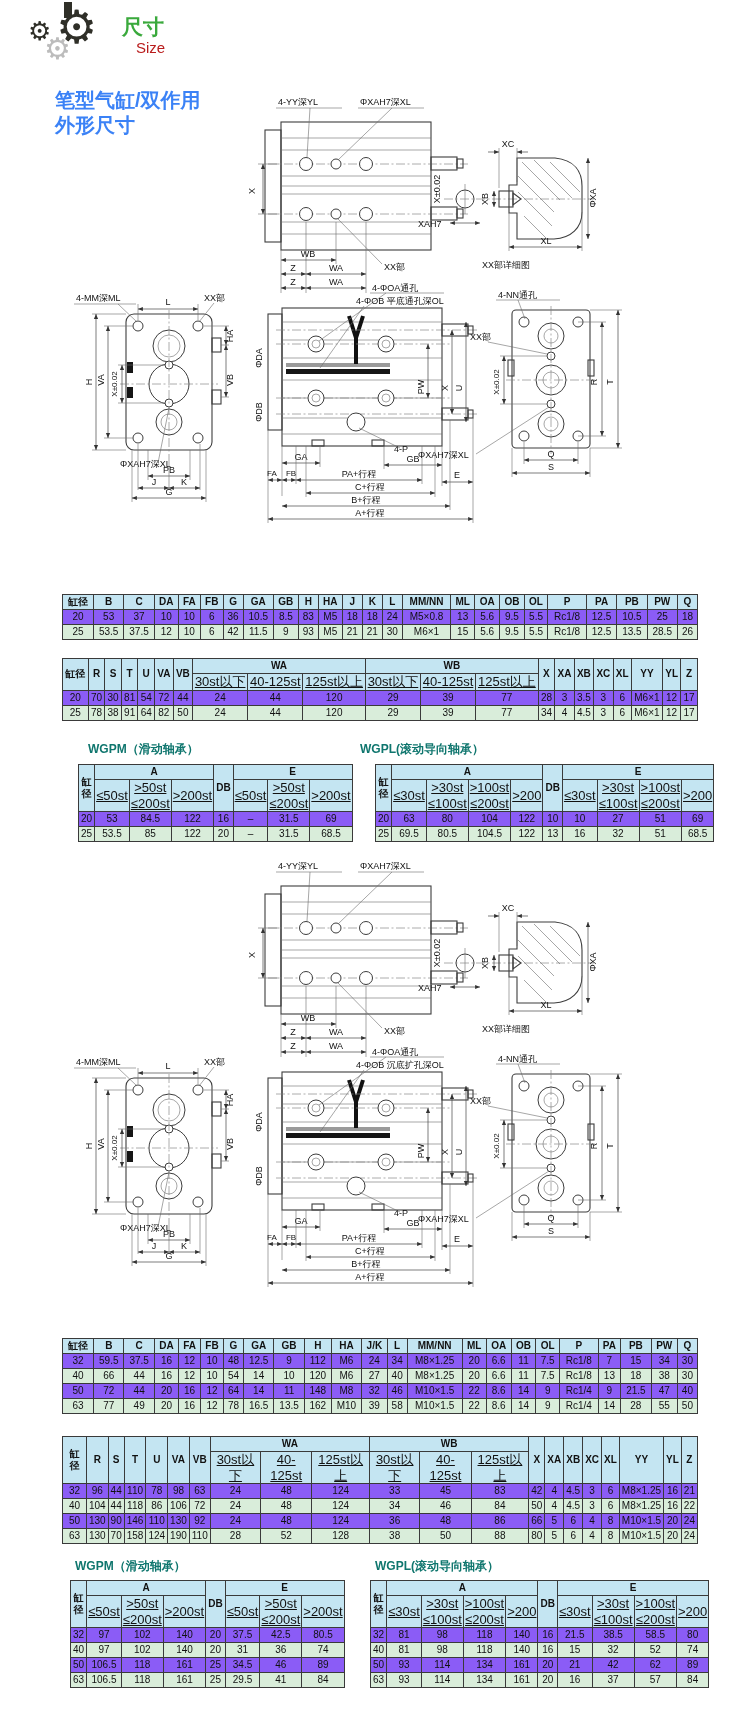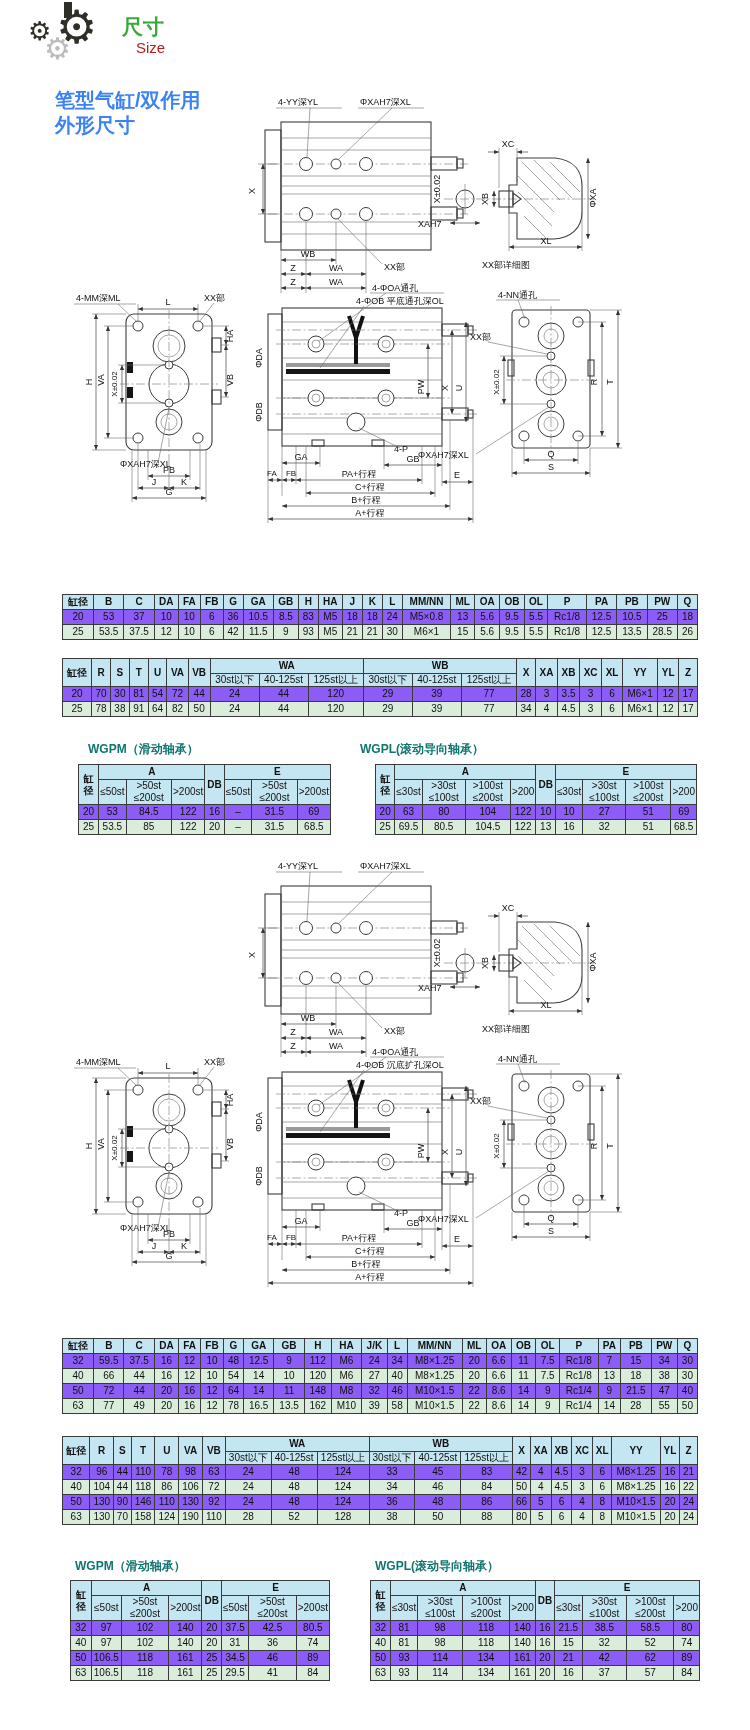--- a/index.html
+++ b/index.html
@@ -21,21 +21,21 @@
   .sec-heading{position:absolute;left:55px;top:88px;color:#3b82f6;font-size:20px;
                font-weight:bold;line-height:1.25;}
 
   .tbl-title{position:absolute;font-size:12px;font-weight:bold;color:#0f766e;}
 
   
   table.dim-table{border-collapse:collapse;font-size:10px;color:#111;background:#8b5cf6;}
   .dim-table th,.dim-table td{border:1px solid #3a3a3a;text-align:center;
         padding:1px 2px;line-height:1.2;}
   .dim-table thead th{background:#c4e5f2;font-weight:bold;}
-  .dim-table thead tr:nth-child(2) th{font-weight:normal;font-size:10px;padding:0 1px;}
+  .dim-table thead tr:nth-child(2) th{font-weight:normal;font-size:13px;padding:0 1px;text-decoration:underline;}
   .dim-table tbody tr:nth-child(even) td{background:#d9edda;}
 
   
   svg text{font-family:"Liberation Sans",sans-serif;}
   .lbl{font-size:9px;fill:#111;}
   .lbl8{font-size:8px;fill:#111;}
   .ol{stroke:#3d3d3d;stroke-width:1.1;fill:none;}
   .thin{stroke:#6b6b6b;stroke-width:0.6;fill:none;}
   .cl{stroke:#808080;stroke-width:0.65;fill:none;stroke-dasharray:9 2.5 2 2.5;}
   .dim{stroke:#454545;stroke-width:0.7;fill:none;}

